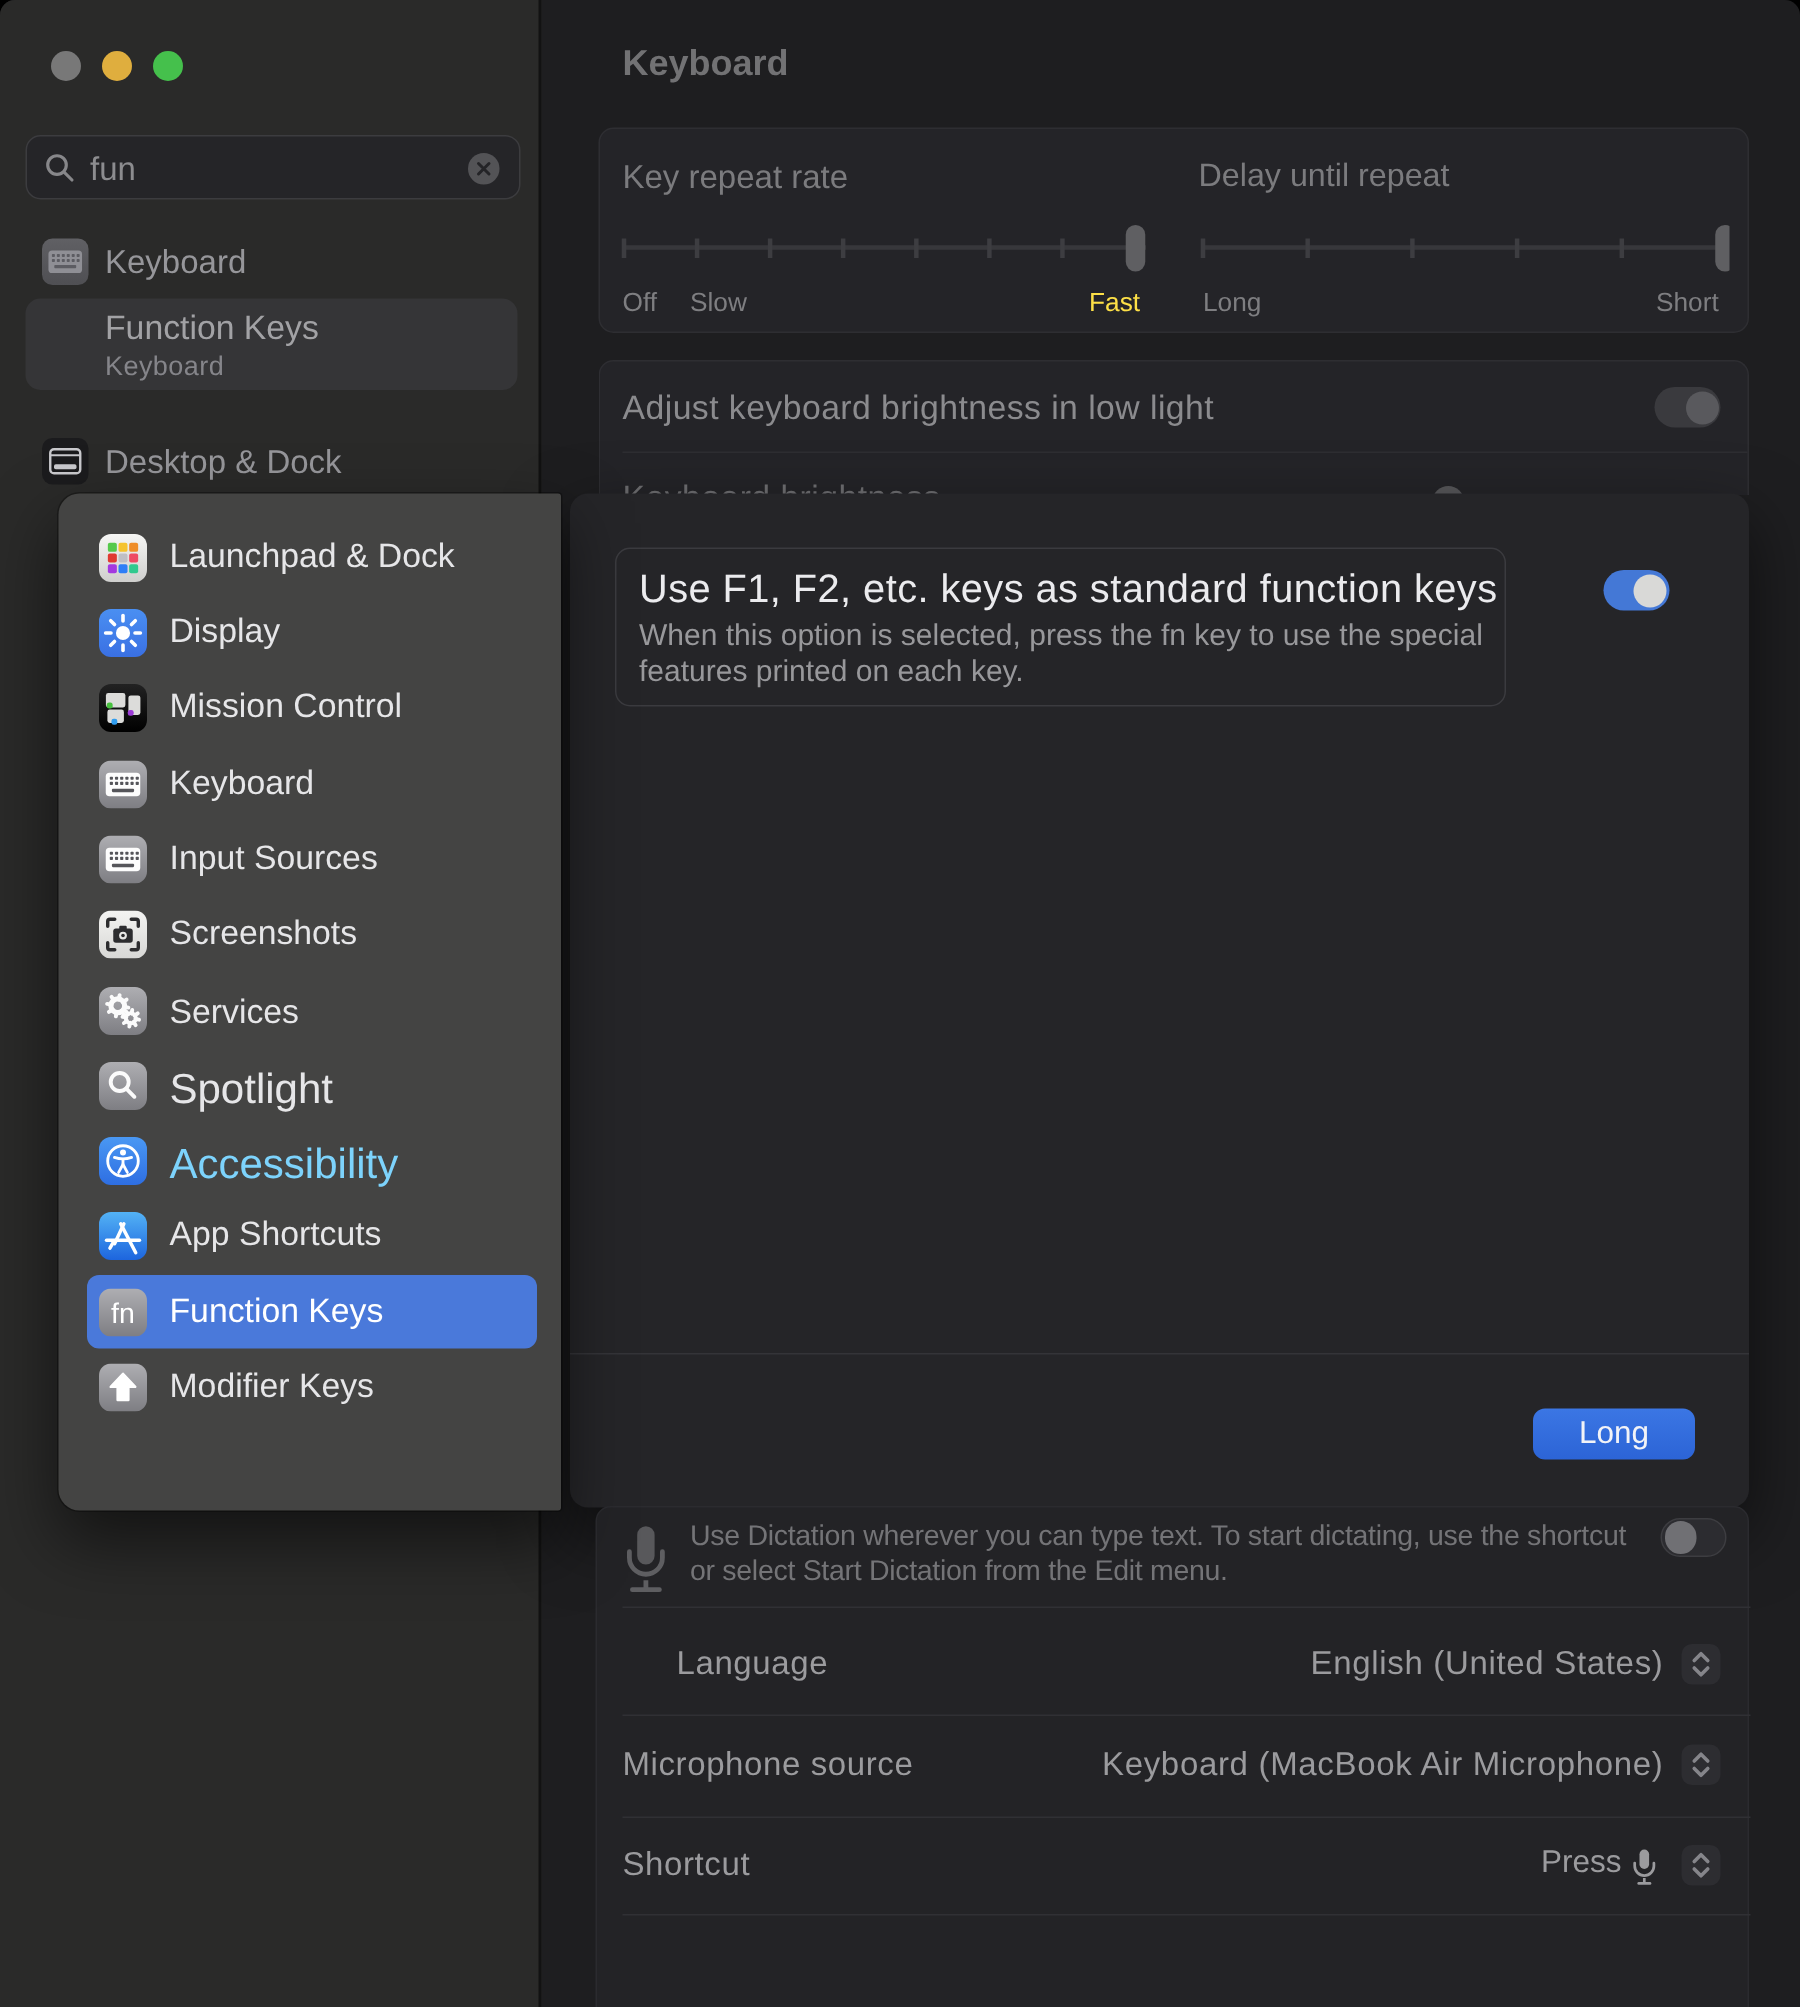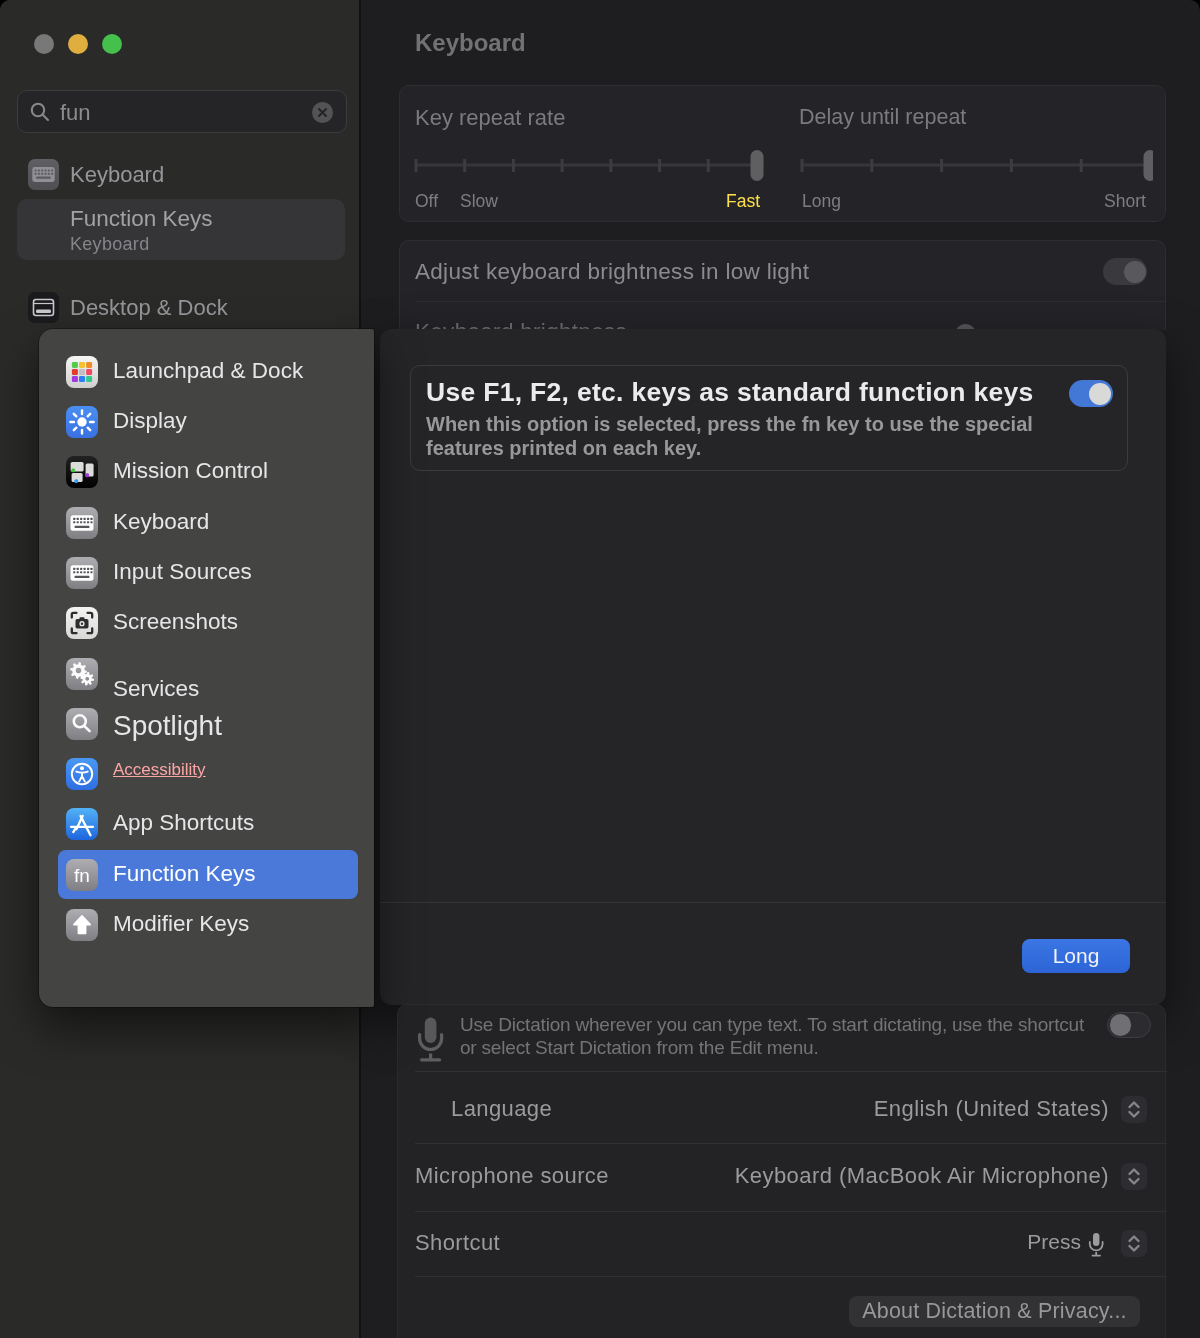--- a/index.html
+++ b/index.html
@@ -113,21 +113,21 @@
     <div class="abs" style="left:15px;top:18px;font-size:22.5px;letter-spacing:0.3px;color:#8b8b8e;">Adjust keyboard brightness in low light</div>
     <div class="abs" style="left:703px;top:17px;width:44px;height:27px;border-radius:13.5px;background:#3a3a3e;">
       <div class="abs" style="left:21px;top:2.5px;width:22px;height:22px;border-radius:50%;background:#59595d;"></div>
     </div>
     <div class="abs" style="left:15px;top:60px;width:752px;height:1px;background:#2e2e32;"></div>
     <div class="abs" style="left:15px;top:78px;font-size:22.5px;letter-spacing:0.3px;color:#6f6f72;">Keyboard brightness</div>
     <div class="abs" style="left:555px;top:83px;width:21px;height:21px;border-radius:50%;background:#57575a;"></div>
   </div>
 
   <div class="abs" id="sheet" style="left:380px;top:329px;width:786px;height:676px;border-radius:12px;background:#252528;box-shadow:0 18px 45px rgba(0,0,0,0.55);">
-    <div class="abs" style="left:30px;top:35.5px;width:718px;height:106px;border-radius:10px;border:1.5px solid #3b3b3f;font-weight:bold;">
+    <div class="abs" style="left:30px;top:35.5px;width:594px;height:106px;border-radius:10px;border:1.5px solid #3b3b3f;">
       <div class="abs" style="left:15px;top:11px;font-size:26.5px;letter-spacing:0.3px;color:#ebebee;">Use F1, F2, etc. keys as standard function keys</div>
       <div class="abs" style="left:15px;top:46px;font-size:20px;line-height:24px;color:#98989b;">When this option is selected, press the fn key to use the special<br>features printed on each key.</div>
       <div class="abs" style="left:658px;top:14.5px;width:44px;height:27px;border-radius:13.5px;background:#4478d6;">
         <div class="abs" style="left:20px;top:2.5px;width:22px;height:22px;border-radius:50%;background:#d9d9d7;"></div>
       </div>
     </div>
     <div class="abs" style="left:0;top:573px;width:786px;height:1px;background:#343438;"></div>
     <div class="abs" style="left:642px;top:610px;width:108px;height:34px;border-radius:8px;background:linear-gradient(#3b76e4,#2c64d6);text-align:center;">
       <span style="font-size:21px;color:#f2f3f7;line-height:34px;">Long</span>
     </div>
@@ -178,23 +178,20 @@
     </svg>
     <div class="abs" style="left:723px;top:225px;width:26px;height:27px;border-radius:7px;background:#2d2d31;">
       <svg width="26" height="27" viewBox="0 0 26 27">
         <path d="M8.5 11 L13 6.5 L17.5 11" fill="none" stroke="#85858a" stroke-width="2.4" stroke-linejoin="round" stroke-linecap="round"></path>
         <path d="M8.5 16 L13 20.5 L17.5 16" fill="none" stroke="#85858a" stroke-width="2.4" stroke-linejoin="round" stroke-linecap="round"></path>
       </svg>
     </div>
     <div class="abs" style="left:17px;top:271px;width:752px;height:1px;background:#303034;"></div>
   </div>
 
-  <div class="abs" style="left:849px;top:1296px;width:291px;height:31px;border-radius:8px;background:#323235;text-align:center;">
-    <span style="font-size:21.5px;letter-spacing:0.2px;color:#98989b;line-height:31px;">About Dictation &amp; Privacy...</span>
-  </div>
 
   <div class="abs" id="popover" style="left:39px;top:329px;width:335px;height:678px;background:#444443;border-radius:14px 2px 2px 14px;box-shadow:0 0 0 1px rgba(0,0,0,0.3), 0 20px 45px rgba(0,0,0,0.55);">
     <div id="rows" style="position:absolute;left:0;top:17px;width:335px;height:640px;">
       <div style="position:absolute;left:19px;top:504.2px;width:300px;height:49px;border-radius:8px;background:#4a79da;"></div>
       <div style="position:absolute;left:27px;top:9.7px;width:32px;height:32px;"><svg width="32" height="32" viewBox="0 0 32 32">
             <defs>
               <linearGradient id="g0" x1="0" y1="0" x2="0" y2="1">
                 <stop offset="0" stop-color="#f6f6f4"></stop>
                 <stop offset="1" stop-color="#cfcfcd"></stop>
               </linearGradient>
@@ -332,21 +329,21 @@
             <circle cx="21.2" cy="20.8" r="3.4" fill="none" stroke="#fbfbfb" stroke-width="2.5"></circle>
             <line x1="24.21" y1="21.33" x2="26.71" y2="21.77" stroke="#fbfbfb" stroke-width="2.6" stroke-linecap="round"></line>
             <line x1="22.96" y1="23.31" x2="24.41" y2="25.39" stroke="#fbfbfb" stroke-width="2.6" stroke-linecap="round"></line>
             <line x1="20.67" y1="23.81" x2="20.23" y2="26.31" stroke="#fbfbfb" stroke-width="2.6" stroke-linecap="round"></line>
             <line x1="18.69" y1="22.56" x2="16.61" y2="24.01" stroke="#fbfbfb" stroke-width="2.6" stroke-linecap="round"></line>
             <line x1="18.19" y1="20.27" x2="15.69" y2="19.83" stroke="#fbfbfb" stroke-width="2.6" stroke-linecap="round"></line>
             <line x1="19.44" y1="18.29" x2="17.99" y2="16.21" stroke="#fbfbfb" stroke-width="2.6" stroke-linecap="round"></line>
             <line x1="21.73" y1="17.79" x2="22.17" y2="15.29" stroke="#fbfbfb" stroke-width="2.6" stroke-linecap="round"></line>
             <line x1="23.71" y1="19.04" x2="25.79" y2="17.59" stroke="#fbfbfb" stroke-width="2.6" stroke-linecap="round"></line>
           </svg></div>
-      <div style="position:absolute;left:74px;top:330px;font-size:22.5px;color:#e6e6e8;white-space:nowrap;">Services</div>
+      <div style="position:absolute;left:74px;top:316px;font-size:22.5px;color:#e6e6e8;white-space:nowrap;">Services</div>
       <div style="position:absolute;left:27px;top:361.8px;width:32px;height:32px;"><svg width="32" height="32" viewBox="0 0 32 32">
             <defs>
               <linearGradient id="g7" x1="0" y1="0" x2="0" y2="1">
                 <stop offset="0" stop-color="#aeaeb2"></stop>
                 <stop offset="1" stop-color="#7e7e83"></stop>
               </linearGradient>
             </defs>
             <rect width="32" height="32" rx="8" fill="url(#g7)"></rect>
             <circle cx="13.8" cy="13.3" r="6" fill="none" stroke="#fbfbfb" stroke-width="2.6"></circle>
             <line x1="18.2" y1="17.8" x2="23.6" y2="23.2" stroke="#fbfbfb" stroke-width="2.6" stroke-linecap="round"></line>
@@ -359,21 +356,21 @@
                 <stop offset="1" stop-color="#2e6ee2"></stop>
               </linearGradient>
             </defs>
             <rect width="32" height="32" rx="8" fill="url(#g8)"></rect>
             <circle cx="16" cy="16" r="10.2" fill="none" stroke="#fff" stroke-width="1.9"></circle>
             <circle cx="16" cy="10.3" r="2" fill="#fff"></circle>
             <path d="M10.3 13.6 Q16 15.6 21.7 13.6" fill="none" stroke="#fff" stroke-width="1.9" stroke-linecap="round"></path>
             <path d="M16 14.8 V18.2" stroke="#fff" stroke-width="1.9" stroke-linecap="round"></path>
             <path d="M16 18.2 L13.1 23.6 M16 18.2 L18.9 23.6" fill="none" stroke="#fff" stroke-width="1.9" stroke-linecap="round"></path>
           </svg></div>
-      <div style="position:absolute;left:74px;top:414.1px;font-size:17px;color:#fca5a5;white-space:nowrap;text-decoration:underline;">Accessibility</div>
+      <div style="position:absolute;left:74px;top:414.1px;font-size:28px;color:#7dd3fc;white-space:nowrap;">Accessibility</div>
       <div style="position:absolute;left:27px;top:462.4px;width:32px;height:32px;"><svg width="32" height="32" viewBox="0 0 32 32">
             <defs>
               <linearGradient id="g9" x1="0" y1="0" x2="0" y2="1">
                 <stop offset="0" stop-color="#53b2f5"></stop>
                 <stop offset="1" stop-color="#1d65de"></stop>
               </linearGradient>
             </defs>
             <rect width="32" height="32" rx="8" fill="url(#g9)"></rect>
             <path d="M10.4 21.2 L16.6 7.9" fill="none" stroke="#fff" stroke-width="2.3" stroke-linecap="round"></path>
             <path d="M14.5 7.9 L24.5 27.2" fill="none" stroke="#fff" stroke-width="2.3" stroke-linecap="round"></path>

